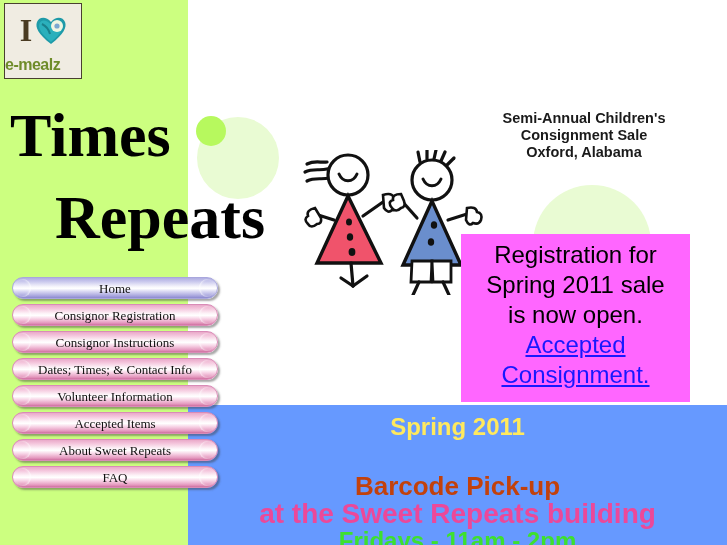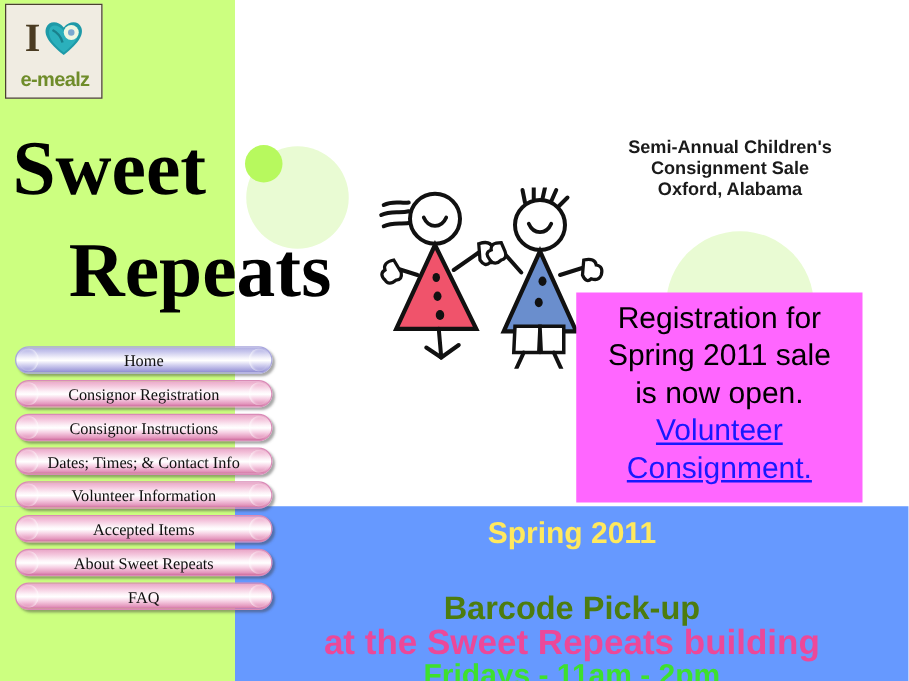--- a/index.html
+++ b/index.html
@@ -70,21 +70,21 @@
     line-height:1;
     letter-spacing:-1px;
   }
   .logo-heart {
     position:relative;
     width:34px; height:30px;
   }
   .logo-heart svg { display:block; }
   .logo-text {
     position:absolute; left:0; bottom:4px;
-    width:78px; text-align:center;
+    width:78px; 
     font-family:"Liberation Sans", sans-serif;
     font-weight:bold;
     font-size:16px;
     color:#6f8c2a;
     letter-spacing:-0.5px;
   }
 
   
   .site-title {
     position:absolute;
@@ -201,21 +201,21 @@
     font-weight:bold;
     font-size:24px;
     color:#ffe95e;
     line-height:28px;
   }
   .barcode-title {
     margin-top:30px;
     font-family:"Liberation Sans", sans-serif;
     font-weight:bold;
     font-size:26px;
-    color:#4d7c0f;
+    color:#c2410c;
     line-height:30px;
   }
   .barcode-sub {
     font-family:Liberation Sans, sans-serif;
     font-weight:bold;
     font-size:28px;
     color:#ec4899;
     line-height:26px;
   }
   .barcode-sub2 {
@@ -245,21 +245,21 @@
           <path d="M17 27 C7 19 4 13 5.5 8.5 C7 4.5 12 4 17 9.5 C22 4 27 4.5 28.5 8.5 C30 13 27 19 17 27 Z" fill="#2bb0bc"></path>
           <path d="M8 9 C12 11 15 15 16 19" stroke="#19808c" stroke-width="2" fill="none"></path>
           <circle cx="23" cy="11" r="6" fill="#eef6e2"></circle>
           <circle cx="23" cy="11" r="2.6" fill="#7aa8d0"></circle>
         </svg>
       </span>
     </div>
     <div class="logo-text">e-mealz</div>
   </div>
 
-  <div class="site-title title-line1">Sweet</div>
+  <div class="site-title title-line1">Times</div>
   <div class="site-title title-line2">Repeats</div>
 
   <div class="sale-heading">
     <div>Semi-Annual Children's</div>
     <div>Consignment Sale</div>
     <div>Oxford, Alabama</div>
   </div>
 
   <div class="kids">
     <svg width="195" height="145" viewBox="0 0 195 145">
@@ -316,21 +316,21 @@
         <ellipse cx="141" cy="75" rx="3.2" ry="3.8" fill="#111" stroke="none"></ellipse>
         <ellipse cx="138" cy="92" rx="3.2" ry="3.8" fill="#111" stroke="none"></ellipse>
       </g>
     </svg>
   </div>
 
   <div class="reg-box">
     <div class="reg-line">Registration for</div>
     <div class="reg-line">Spring 2011 sale</div>
     <div class="reg-line">is now open.</div>
-    <a class="reg-link" href="#">Volunteer </a>
+    <a class="reg-link" href="#">Accepted </a>
     <a class="reg-link" href="#">Consignment.</a>
   </div>
 
   <div class="blue-panel"></div>
   <div class="blue-panel-left-mask"></div>
   <div class="blue-content">
     <div class="spring-title">Spring 2011</div>
     <div class="barcode-title">Barcode Pick-up</div>
     <div class="barcode-sub">at the Sweet Repeats building</div>
     <div class="barcode-sub2">Fridays - 11am - 2pm</div>

